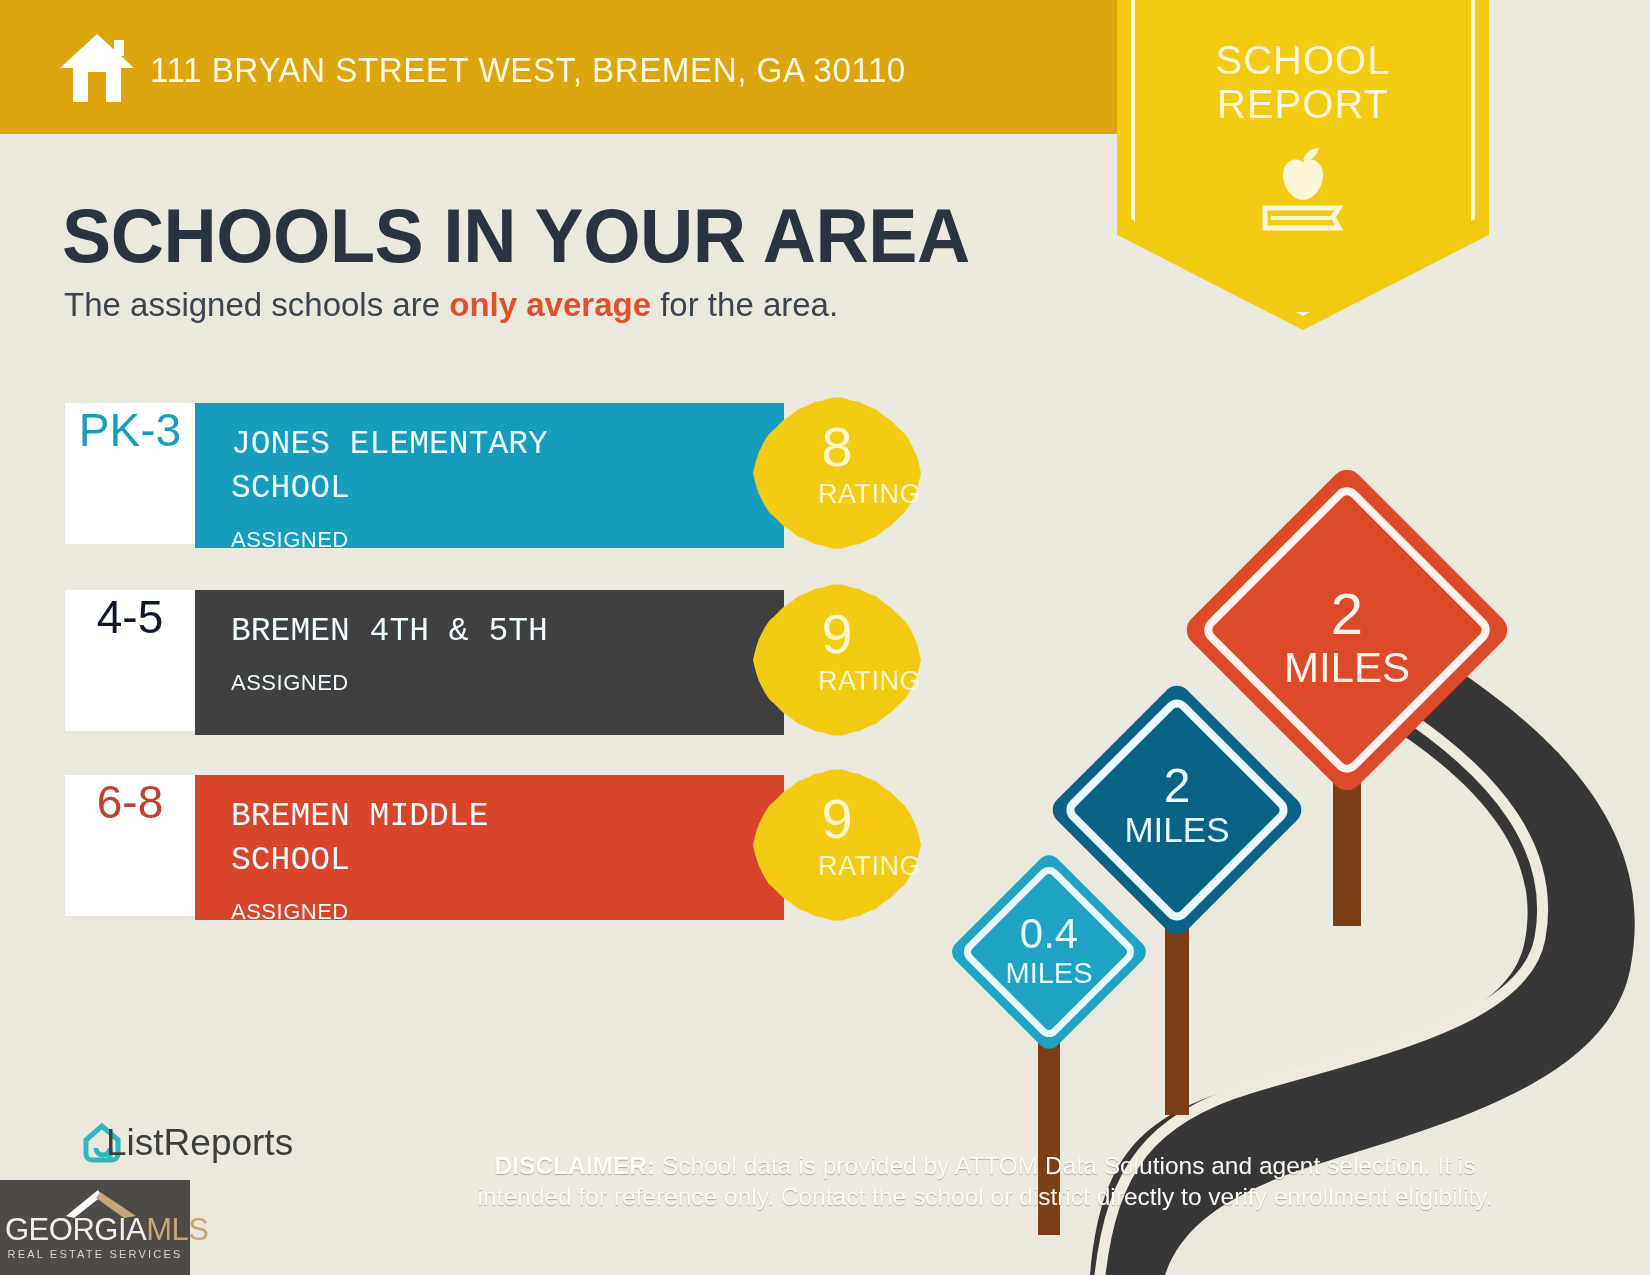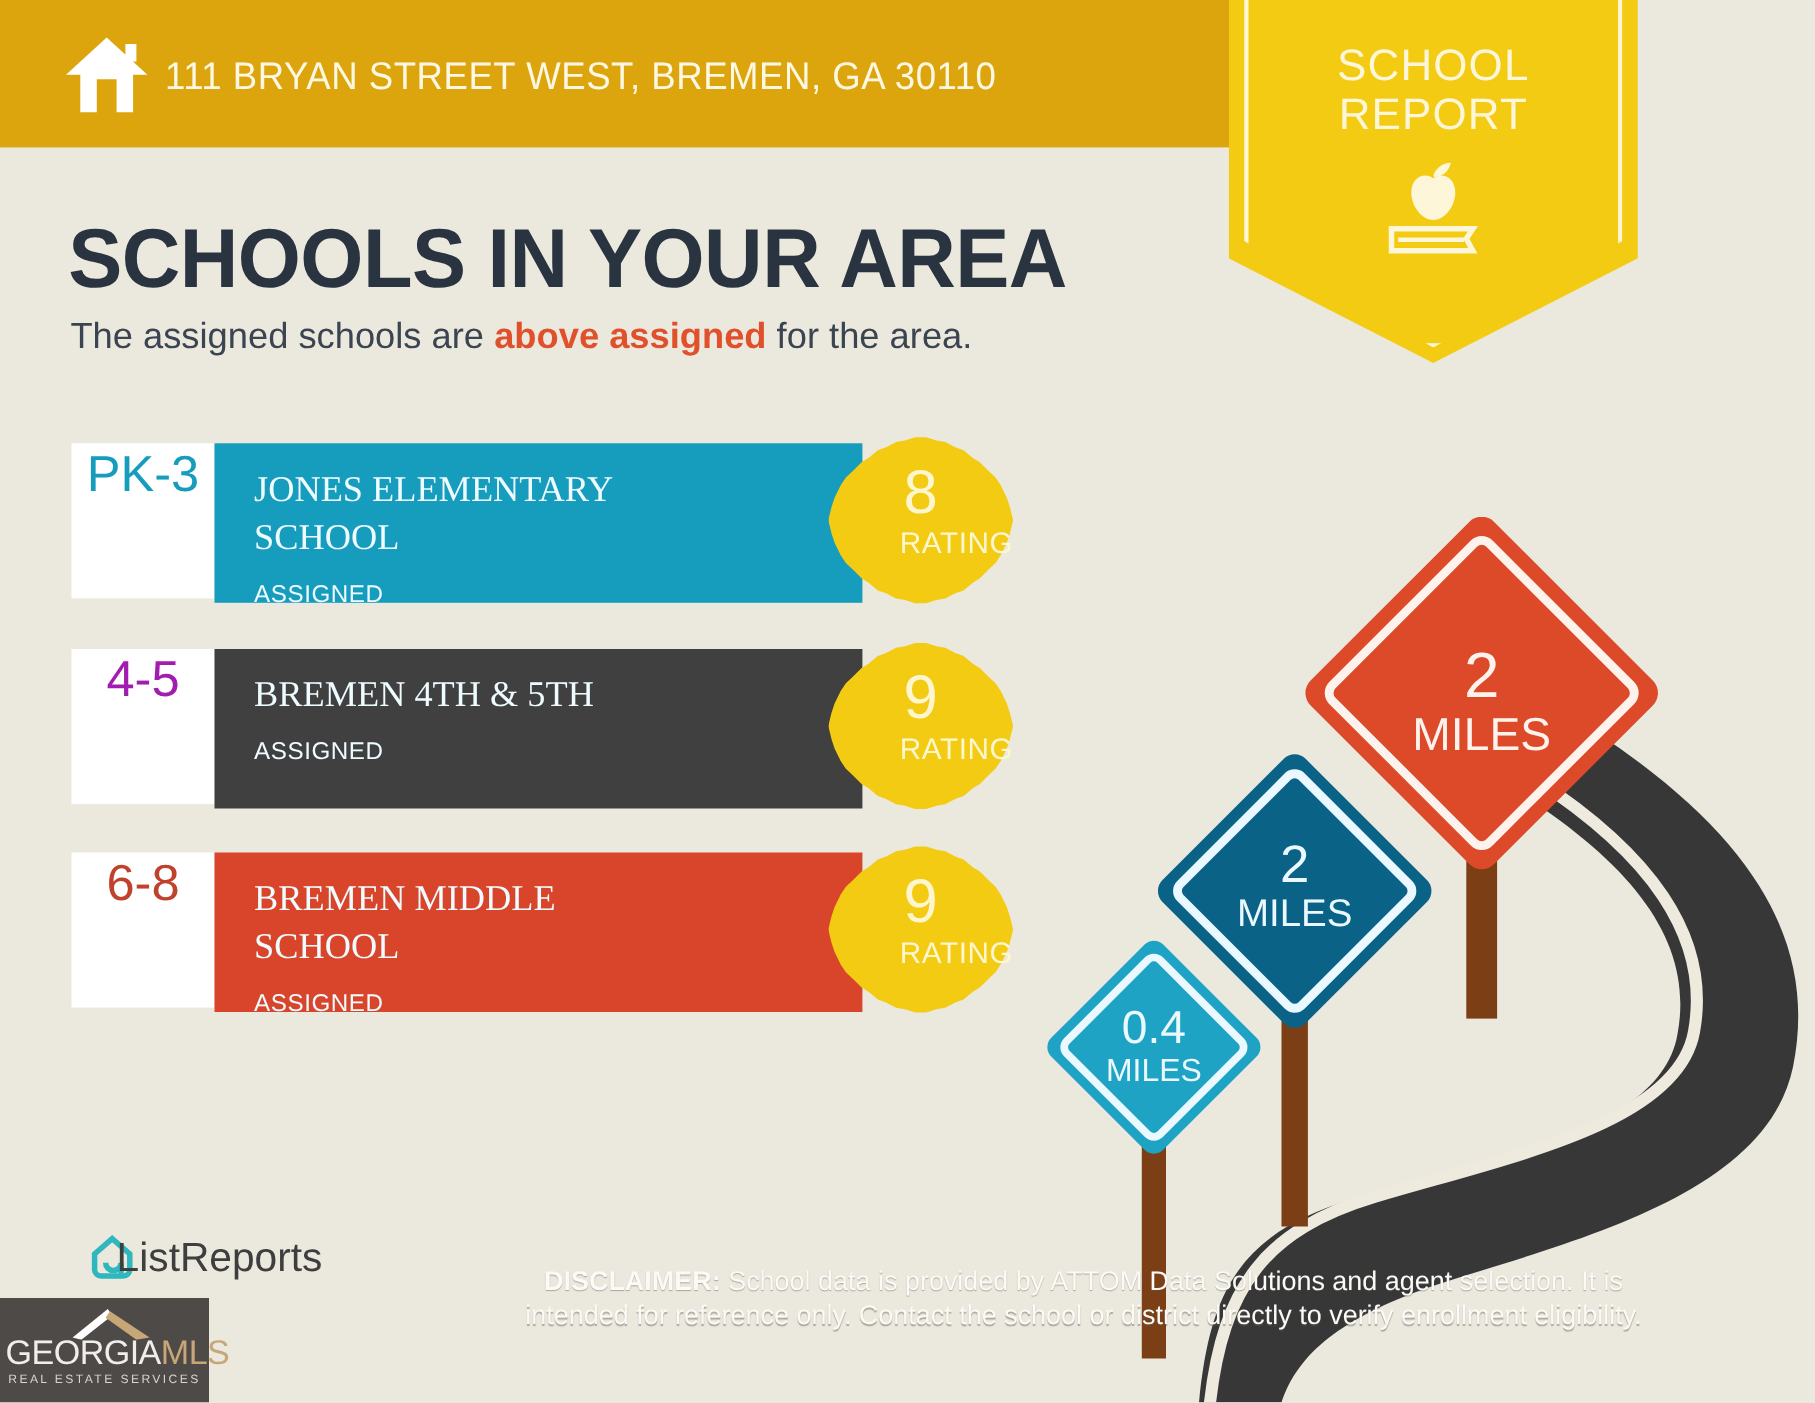--- a/index.html
+++ b/index.html
@@ -69,21 +69,21 @@
     position:absolute; left:0; top:0; width:130px; height:141px;
     background:#ffffff; display:flex; align-items:flex-start; justify-content:center;
   }
   .grade-box span{ font-size:46px; font-weight:400; }
   .info-bar{
     position:absolute; left:130px; top:0; width:589px; height:145px;
     padding:20px 0 0 36px;
   }
   .school-name{
     font-size:33px; line-height:44px; color:#eefbff; font-weight:400;
-    font-family:Liberation Serif, serif;
+    font-family:Liberation Mono, monospace;
   }
   .assigned{
     font-size:22px; color:#eefbff; letter-spacing:.5px; margin-top:16px;
   }
   .rating-badge{
     position:absolute; left:688px; top:-20px; width:168px; height:180px;
   }
   .starburst{
     position:absolute; inset:0; background:#f2cb12;
     clip-path:polygon(
@@ -164,41 +164,41 @@
     </div>
     <svg class="emblem" viewBox="0 0 120 100">
       <path d="M60 18 C62 10 70 6 76 6 C74 14 68 19 61 19 Z" fill="#fdf6d8"></path>
       <path d="M60 20 C52 14 40 19 40 33 C40 46 50 58 60 58 C70 58 80 46 80 33 C80 19 68 14 60 20 Z" fill="#fdf6d8"></path>
       <path d="M22 66 L96 66 L90 75 L96 86 L22 86 Z" fill="none" stroke="#fdf6d8" stroke-width="5"></path>
       <line x1="28" y1="76" x2="88" y2="76" stroke="#fdf6d8" stroke-width="4"></line>
     </svg>
   </div>
 
   <div id="page-title">SCHOOLS IN YOUR AREA</div>
-  <div id="page-subtitle"><span>The assigned schools are </span><span class="hi">above assigned</span><span> for the area.</span></div>
+  <div id="page-subtitle"><span>The assigned schools are </span><span class="hi">only average</span><span> for the area.</span></div>
 
   <div class="school-row" style="top:403px">
     <div class="grade-box">
       <span style="color:#169cbd">PK-3</span>
     </div>
     <div class="info-bar" style="background:#169cbd">
       <div class="school-name">JONES ELEMENTARY</div>
       <div class="school-name">SCHOOL</div>
       <div class="assigned">ASSIGNED</div>
     </div>
     <div class="rating-badge">
       <div class="starburst"></div>
       <div class="rating-value">8</div>
       <div class="rating-label">RATING</div>
     </div>
   </div>
 
   <div class="school-row" style="top:590px">
     <div class="grade-box">
-      <span style="color:#a21caf">4-5</span>
+      <span style="color:#0f172a">4-5</span>
     </div>
     <div class="info-bar" style="background:#404040">
       <div class="school-name">BREMEN 4TH &amp; 5TH</div>
       <div class="assigned">ASSIGNED</div>
     </div>
     <div class="rating-badge">
       <div class="starburst"></div>
       <div class="rating-value">9</div>
       <div class="rating-label">RATING</div>
     </div>

